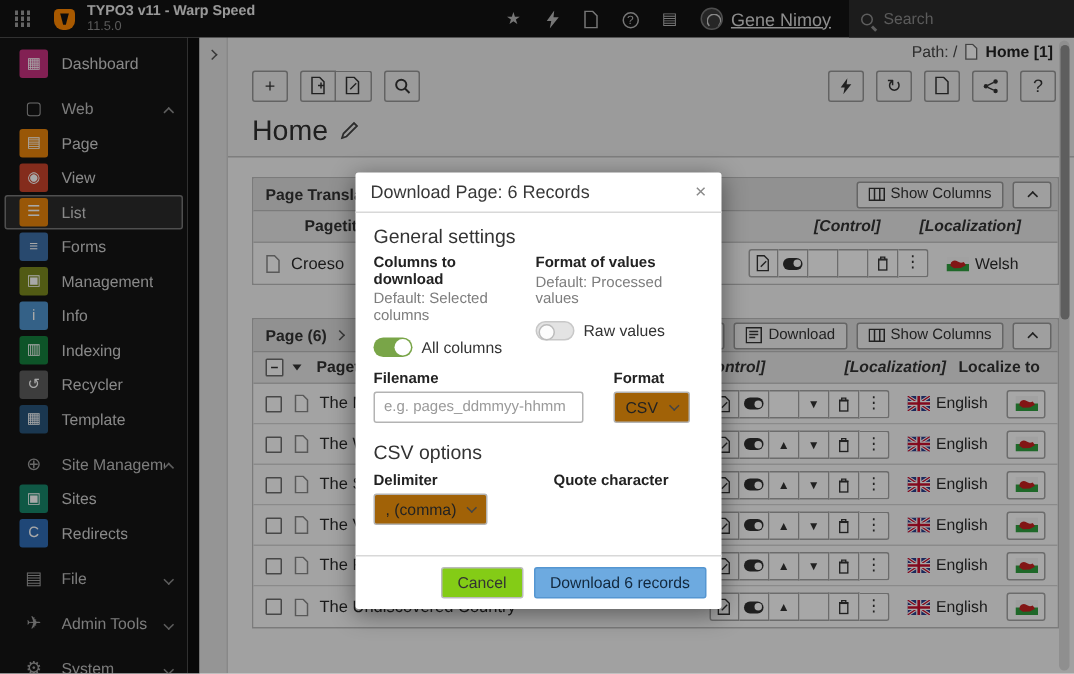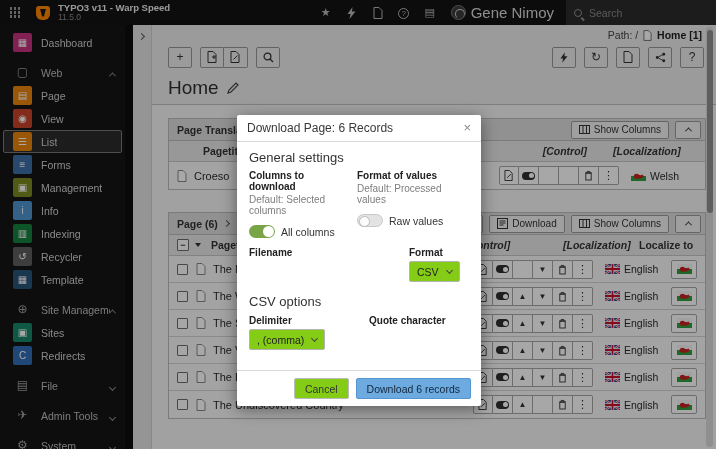--- a/index.html
+++ b/index.html
@@ -15,21 +15,21 @@
   .t3logo:after { content:""; position:absolute; left:4px; top:3px; width:6px; height:8px; background:#131313; border-radius:0 0 4px 4px; clip-path:polygon(0 0,100% 0,65% 100%,35% 100%); }
   .tb-titles { line-height:1.05; margin-right:10px; }
   .tb-title { color:#e8e8e8; font-size:9.5px; font-weight:bold; white-space:nowrap; }
   .tb-version { color:#8a8a8a; font-size:8.5px; }
   .tb-right { margin-left:auto; display:flex; align-items:center; height:25px; }
   .tb-ic { color:#b5b5b5; width:26px; text-align:center; font-size:11px; cursor:pointer; }
   .tb-ic svg { vertical-align:middle; }
   .help-circ { display:inline-flex; width:11px; height:11px; border:1px solid #b5b5b5; border-radius:50%; align-items:center; justify-content:center; font-size:8px; }
   .avatar { width:15px; height:15px; border-radius:50%; background:#3a3a3a; border:1px solid #777; margin:0 5px 0 8px; position:relative; overflow:hidden; }
   .avatar:after { content:""; position:absolute; left:3px; top:3px; width:8px; height:8px; border-radius:50%; border:1.5px solid #cfcfcf; border-bottom-color:transparent; }
-  .tb-user { color:#d8d8d8; font-size:15px; margin-right:12px; white-space:nowrap; }
+  .tb-user { color:#d8d8d8; font-size:12px; margin-right:12px; white-space:nowrap;text-decoration:underline; }
   .tb-search { width:150px; height:25px; background:#2b2b2b; display:flex; align-items:center; padding:0 8px; }
   .mag { width:8px; height:8px; border:1.5px solid #8f8f8f; border-radius:50%; position:relative; flex:0 0 auto; }
   .mag:after { content:""; position:absolute; left:7px; top:7px; width:4px; height:1.5px; background:#8f8f8f; transform:rotate(45deg); transform-origin:0 0; }
   .tb-search input { background:transparent; border:0; outline:0; color:#bbb; font-size:10.5px; margin-left:7px; width:110px; font-family:inherit; }
   .tb-search input::placeholder { color:#8a8a8a; }
 
   
   .sidebar { position:absolute; left:0; top:25px; width:125px; height:424px; background:#151515; padding-top:6px; z-index:5; }
   .sb-row { display:flex; align-items:center; height:23px; padding:0 6px 0 9px; color:#cfcfcf; cursor:pointer; border:1px solid transparent; border-radius:2px; margin:0 3px; }
   .sb-row.sb-section { margin-top:7px; color:#bdbdbd; }
@@ -117,21 +117,21 @@
   .f-default { font-size:10px; color:#7d7d7d; margin-top:2px; }
   .toggle-row { display:flex; align-items:center; gap:6px; margin-top:9px; font-size:10.5px; }
   .switch { width:26px; height:13px; border-radius:7px; position:relative; flex:0 0 auto; }
   .switch.on { background:#79a548; }
   .switch.on:after { content:""; position:absolute; right:1px; top:1px; width:11px; height:11px; background:#fff; border-radius:50%; }
   .switch.off { background:#e3e3e3; border:1px solid #c8c8c8; }
   .switch.off:after { content:""; position:absolute; left:1px; top:1px; width:9px; height:9px; background:#fcfcfc; border:1px solid #bbb; border-radius:50%; }
   .field-row { margin-top:9px; display:grid; grid-template-columns:150px 1fr; column-gap:10px; }
   .text-input { margin-top:3px; width:140px; height:21px; border:1px solid #b3b3b3; border-radius:2px; font-size:10px; padding:0 6px; font-family:inherit; color:#333; }
   .text-input::placeholder { color:#9a9a9a; }
-  .select { margin-top:3px; height:21px; border:1px solid #b3b3b3; border-radius:2px; background:#84cc16; display:inline-flex; align-items:center; justify-content:space-between; padding:0 7px; font-size:10.5px; color:#222; cursor:pointer; gap:8px; }
+  .select { margin-top:3px; height:21px; border:1px solid #b3b3b3; border-radius:2px; background:#a16207; display:inline-flex; align-items:center; justify-content:space-between; padding:0 7px; font-size:10.5px; color:#222; cursor:pointer; gap:8px; }
   .select .chev { color:#444; margin-top:-2px; }
   .csv-h { margin-top:12px; }
   .csv-grid { display:grid; grid-template-columns:120px 1fr; margin-top:6px; }
   .modal-f { border-top:1px solid #d8d8d8; margin-top:12px; padding:7px 10px; display:flex; justify-content:flex-end; gap:7px; }
   .btn { height:21px; border-radius:2px; font-size:10.5px; padding:0 10px; cursor:pointer; display:inline-flex; align-items:center; font-family:inherit; }
   .btn-default { background:#84cc16; border:1px solid #bbb; color:#333; }
   .btn-primary { background:#6daae0; border:1px solid #5596d1; color:#12283d; font-weight:500; }
 </style>
 </head>
 <body>
@@ -766,20 +766,21 @@
         <div class="f-default">Default: Processed values</div>
         <div class="toggle-row">
           <span class="switch off"></span>
           <span>Raw values</span>
         </div>
       </div>
     </div>
     <div class="field-row">
       <div>
         <div class="f-label">Filename</div>
+        <input class="text-input" placeholder="e.g. pages_ddmmyy-hhmm" style="">
       </div>
       <div>
         <div class="f-label">Format</div>
         <span class="select">
             <span>CSV</span>
             <i class="chev down"></i>
           </span>
       </div>
     </div>
     <div class="sec-h csv-h">CSV options</div>

